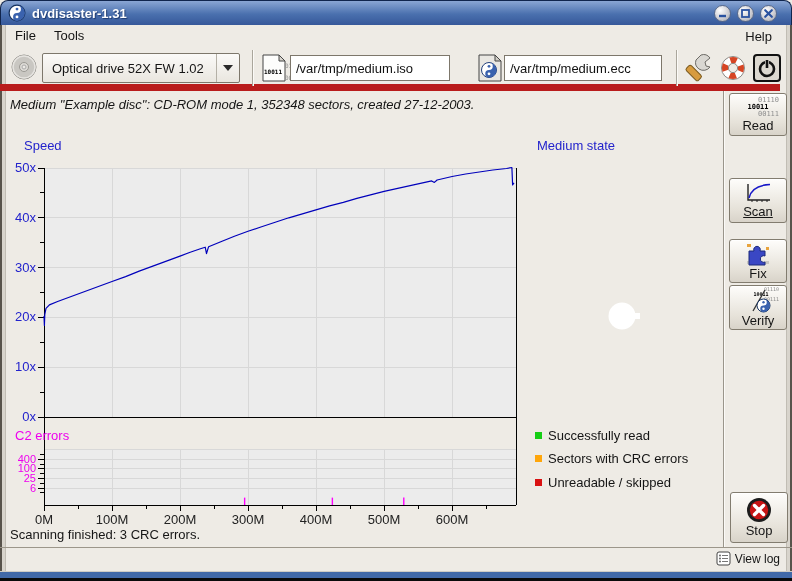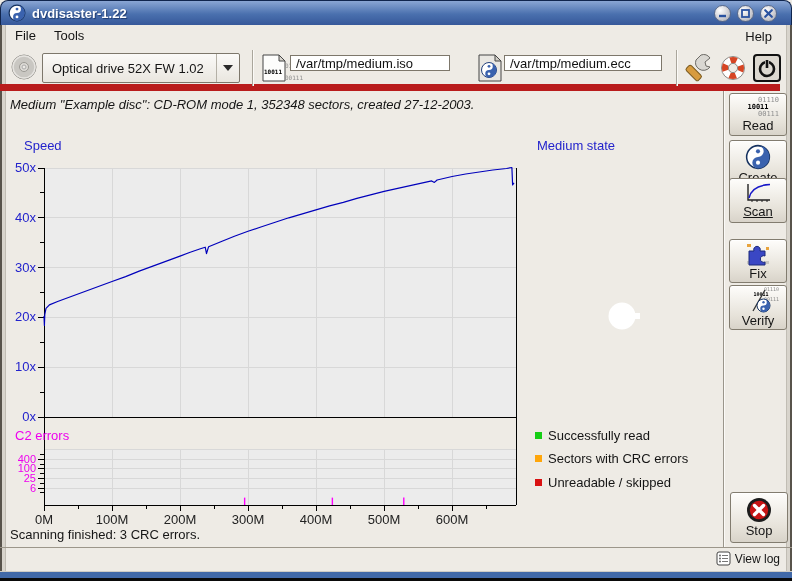--- a/index.html
+++ b/index.html
@@ -29,21 +29,21 @@
   .menu-help{position:absolute;right:8px;top:2px;padding:2px 6px;}
   
   .toolbar{position:absolute;left:0;top:46px;width:780px;height:45px;border-bottom:7px solid #b91c1c;box-sizing:border-box;}
   .tsep{position:absolute;top:4px;height:36px;width:0;border-left:1px solid #aaa69c;border-right:1px solid #fbfaf7;}
   .combo{position:absolute;left:42px;top:7px;width:198px;height:30px;box-sizing:border-box;
     background:linear-gradient(#fbfaf8,#e9e6df);border:1px solid #7d776b;border-radius:2px;
     display:flex;align-items:center;font-size:13px;}
   .combo .val{flex:1;padding-left:9px;white-space:nowrap;}
   .combo .arrowbox{width:22px;align-self:stretch;border-left:1px solid #b4b0a6;display:flex;align-items:center;justify-content:center;}
   .arrow-down{width:0;height:0;border-left:5px solid transparent;border-right:5px solid transparent;border-top:6px solid #2a2a2a;}
-  .entry{position:absolute;top:9px;height:16px;box-sizing:border-box;border:1px solid #7d776b;background:#fff;
+  .entry{position:absolute;top:9px;height:26px;box-sizing:border-box;border:1px solid #7d776b;background:#fff;
     font-family:"Liberation Sans",sans-serif;font-size:13px;padding:0 5px;color:#111;}
   .doc-icon{position:absolute;width:24px;height:28px;}
   .binrows{line-height:6px;font-family:"DejaVu Sans Mono",monospace;font-size:6px;letter-spacing:0;}
   .binrows .r1,.binrows .r3{color:#8e8e8e;padding-left:21px;}
   .binrows .r2{color:#000;font-weight:bold;}
   
   .statusarea{position:absolute;left:10px;top:94px;font-size:13px;}
   .statusarea .l2{font-style:italic;margin-top:3px;}
   
   .ct{position:absolute;font-size:13px;}
@@ -1001,21 +1001,21 @@
       </g>
     </svg>
 
   <div class="titlebar">
     <svg class="app-logo" viewBox="0 0 24 24">
       <circle cx="12" cy="12" r="10.5" fill="#fff" stroke="#15315f" stroke-width="1.6"></circle>
       <path d="M12 1.5 a10.5 10.5 0 0 1 0 21 a5.25 5.25 0 0 1 0 -10.5 a5.25 5.25 0 0 0 0 -10.5 z" fill="#3a62ae"></path>
       <circle cx="12" cy="6.8" r="1.9" fill="#3a62ae"></circle>
       <circle cx="12" cy="17.2" r="1.9" fill="#fff"></circle>
     </svg>
-    <span class="title">dvdisaster-1.22</span>
+    <span class="title">dvdisaster-1.31</span>
     <span class="winbtns">
       <span class="wbtn">
         <svg width="11" height="11" viewBox="0 0 11 11">
             <line x1="2" y1="8" x2="9" y2="8" stroke="#2a52a0" stroke-width="2.4"></line>
           </svg>
       </span>
       <span class="wbtn">
         <svg width="11" height="11" viewBox="0 0 11 11">
             <rect x="2" y="2" width="7" height="7" fill="none" stroke="#2a52a0" stroke-width="1.8"></rect>
           </svg>
@@ -1120,29 +1120,20 @@
 
   <div class="sbtn" style="top:93px;height:43px;">
     <div class="binrows">
       <div class="r1">01110</div>
       <div class="r2">10011</div>
       <div class="r3">00111</div>
     </div>
     <span>Read</span>
   </div>
 
-  <div class="sbtn" style="top:140px;height:48px;">
-    <svg width="26" height="26" viewBox="0 0 24 24">
-      <circle cx="12" cy="12" r="10.5" fill="#fff" stroke="#15315f" stroke-width="1.4"></circle>
-      <path d="M12 1.5 a10.5 10.5 0 0 1 0 21 a5.25 5.25 0 0 1 0 -10.5 a5.25 5.25 0 0 0 0 -10.5 z" fill="#3a62ae"></path>
-      <circle cx="12" cy="6.8" r="1.9" fill="#3a62ae"></circle>
-      <circle cx="12" cy="17.2" r="1.9" fill="#fff"></circle>
-    </svg>
-    <span>Create</span>
-  </div>
 
   <div class="sbtn" style="top:178px;height:45px;text-decoration:underline;">
     <svg width="28" height="22" viewBox="0 0 28 22">
       <path d="M4 2 v16 h22" fill="none" stroke="#222" stroke-width="1.4"></path>
       <path d="M8 18 v2 M13 18 v2 M18 18 v2 M23 18 v2" stroke="#222"></path>
       <path d="M5 16 C7 7 14 3 26 2.5" fill="none" stroke="#1717c8" stroke-width="1.5"></path>
     </svg>
     <span>Scan</span>
   </div>
 

